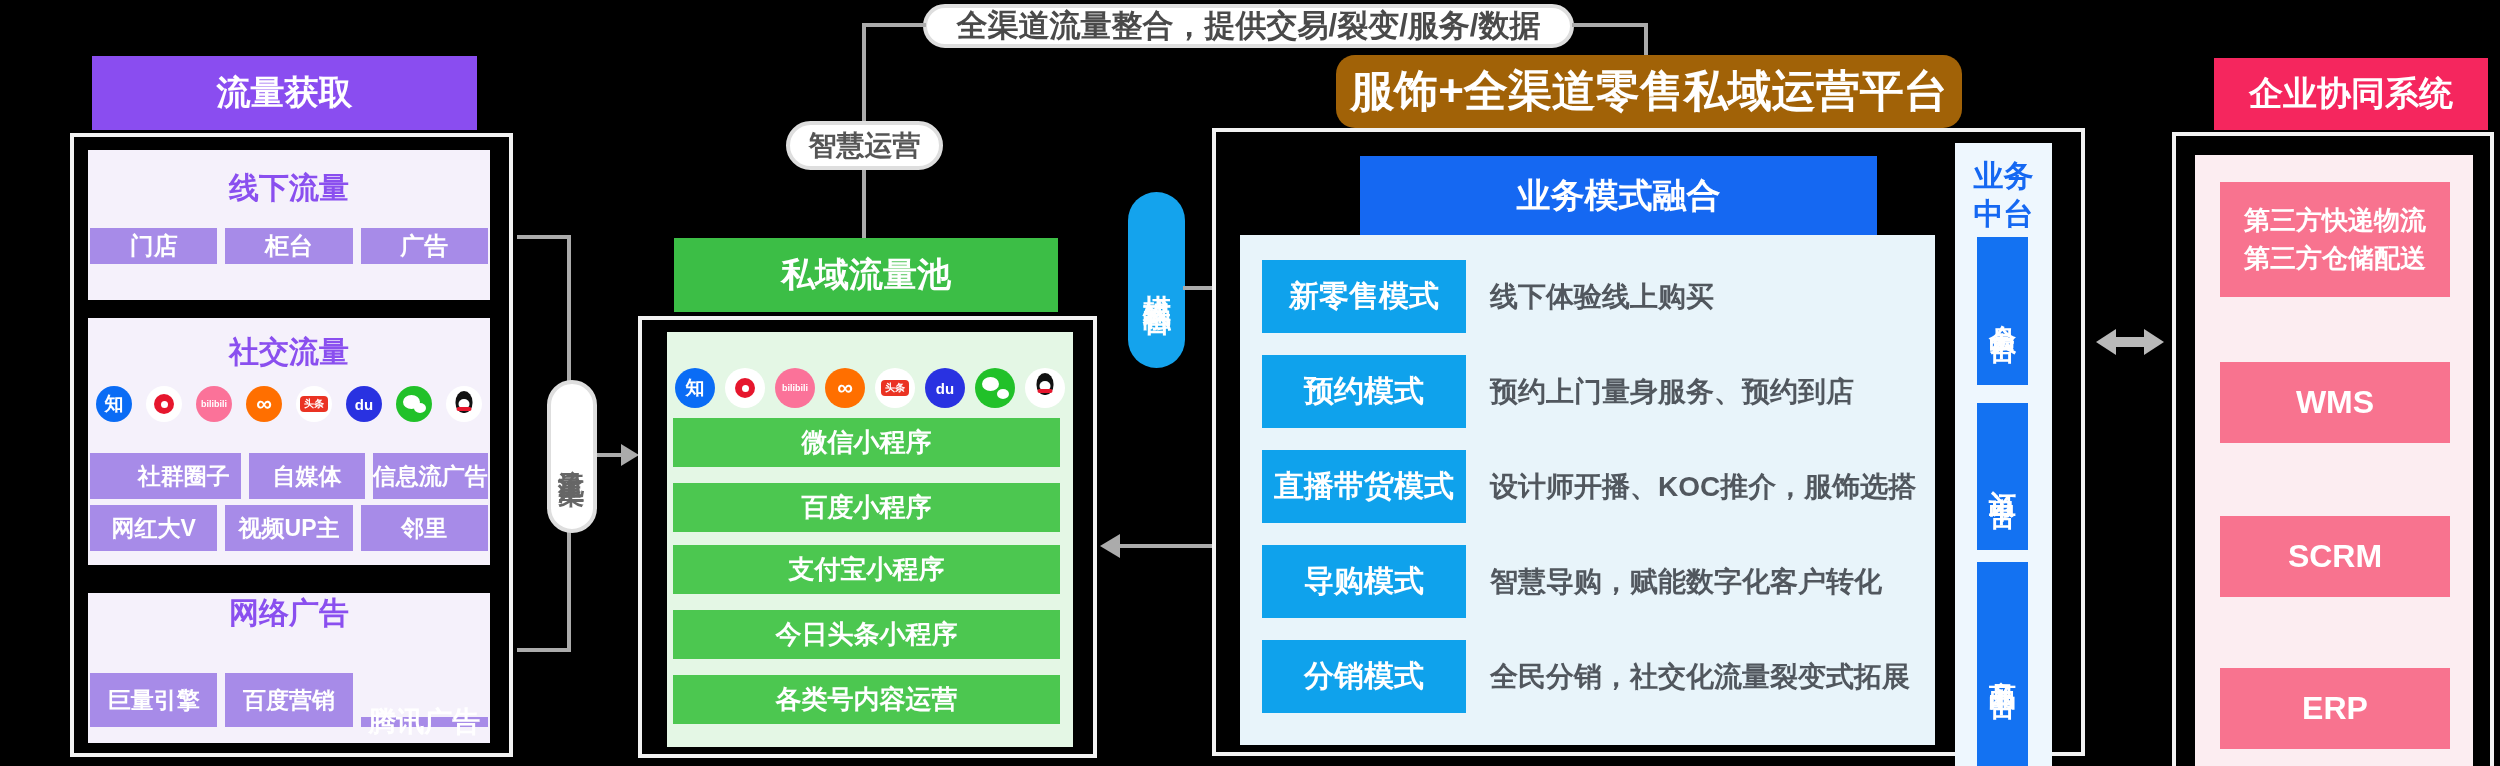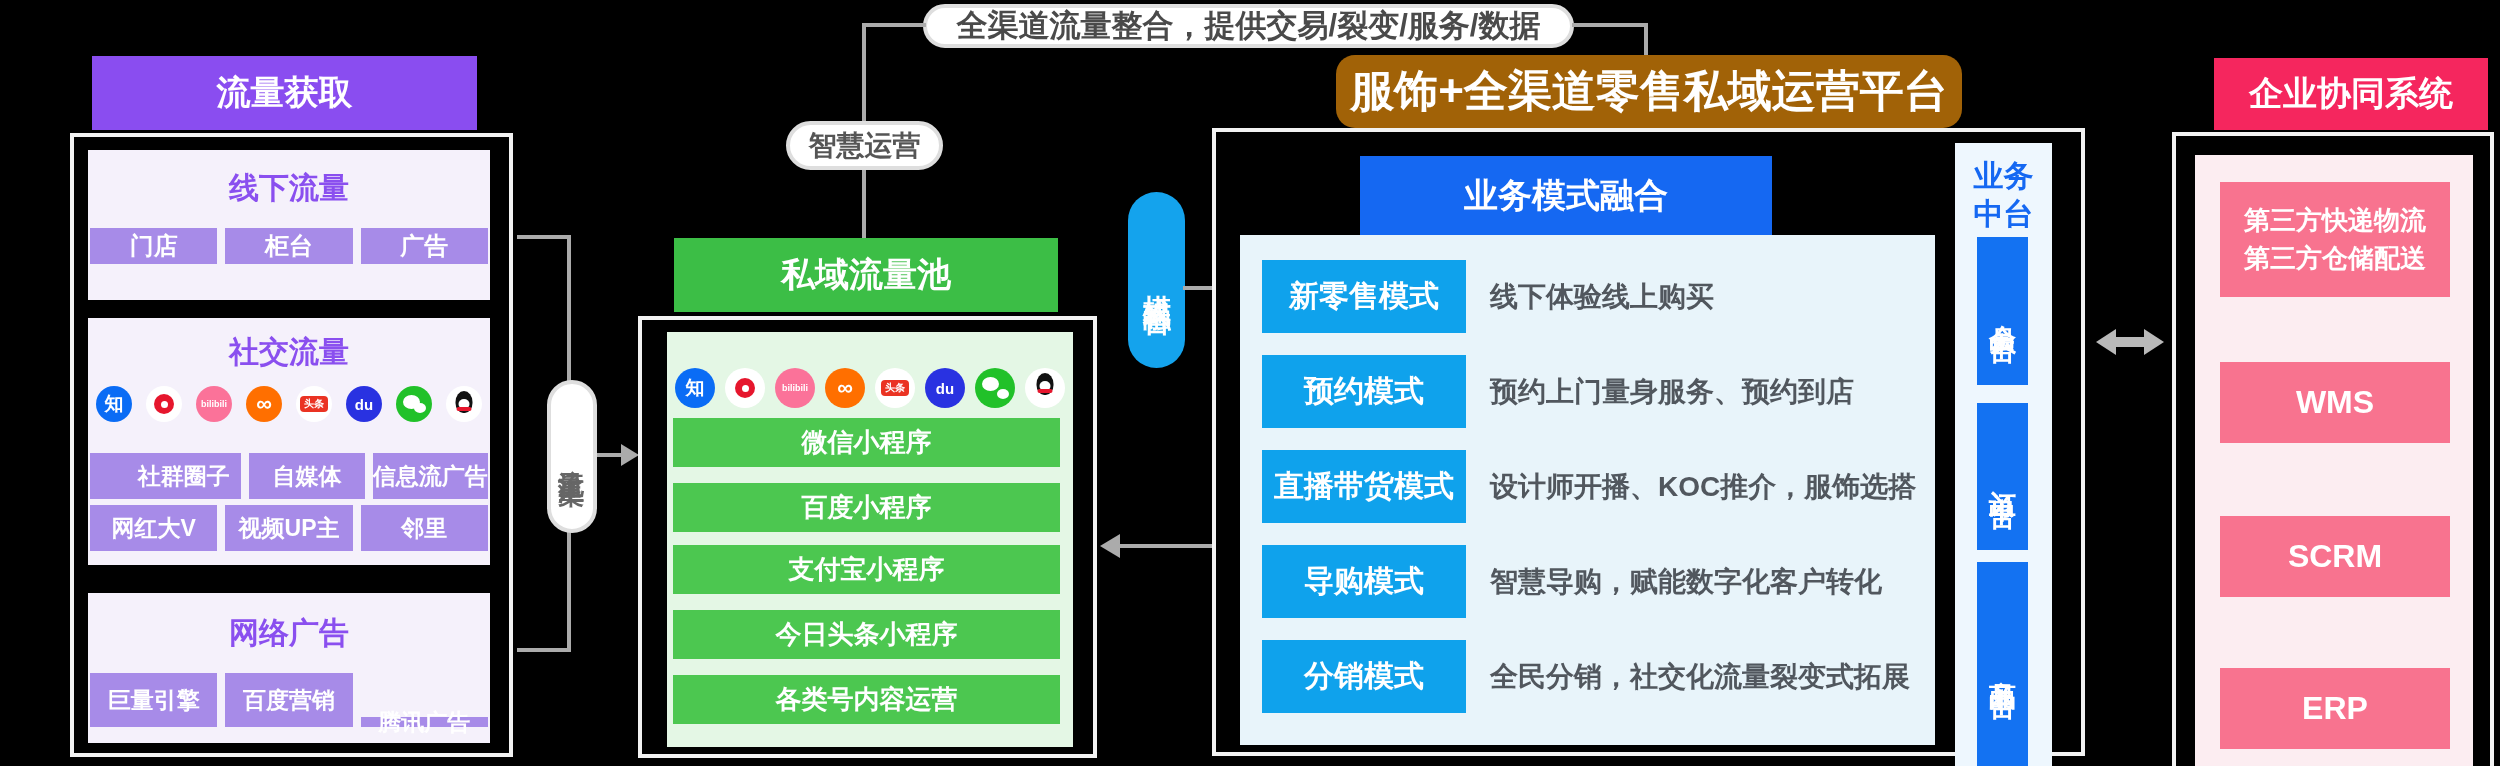--- a/index.html
+++ b/index.html
@@ -142,25 +142,25 @@
       <div class="p-btn" style="font-size:23px;">信息流广告</div>
     </div>
     <div class="p-btnrow" style="top:187px;height:46px;">
       <div class="p-btn" style="font-size:23px;">网红大V</div>
       <div class="p-btn" style="font-size:23px;">视频UP主</div>
       <div class="p-btn" style="font-size:23px;">邻里</div>
     </div>
   </div>
 
   <div class="panel p-panel" style="left:88px;top:593px;width:402px;height:150px;">
-    <div class="sec-title p-title" style="margin-top:20px;">网络广告</div>
+    <div class="sec-title p-title" style="">网络广告</div>
     <div class="p-btnrow" style="top:80px;height:54px;">
       <div class="p-btn" style="font-size:23px;">巨量引擎</div>
       <div class="p-btn" style="font-size:23px;">百度营销</div>
-      <div class="p-btn" style="font-size:23px;margin-top:44px;">腾讯广告</div>
+      <div class="p-btn" style="font-size:28px;margin-top:44px;">腾讯广告</div>
     </div>
   </div>
 
   <div class="line" style="left:517px;top:235px;width:54px;height:4px;"></div>
   <div class="line" style="left:567px;top:235px;width:4px;height:417px;"></div>
   <div class="line" style="left:517px;top:648px;width:54px;height:4px;"></div>
   <div class="pill" style="left:547px;top:380px;width:50px;height:153px;border-radius:26px;font-size:26px;color:#666;">
     <span class="vtext">流量汇集</span>
   </div>
   <div class="line" style="left:597px;top:453px;width:26px;height:4px;"></div>
@@ -218,21 +218,21 @@
 
   <div class="mf-pill" style="left:1128px;top:192px;width:57px;height:176px;">
     <span class="vtext">模式融合</span>
   </div>
   <div class="line" style="left:1183px;top:286px;width:31px;height:4px;"></div>
 
   <div class="abs hdr blue-hdr" style="left:1336px;top:55px;width:626px;height:73px;">
     <span>服饰+全渠道零售私域运营平台</span>
   </div>
   <div class="obox" style="left:1212px;top:128px;width:873px;height:628px;"></div>
-  <div class="abs hdr fusion-hdr" style="left:1360px;top:156px;width:412px;height:79px;">
+  <div class="abs hdr fusion-hdr" style="left:1360px;top:156px;width:517px;height:79px;">
     <span>业务模式融合</span>
   </div>
   <div class="panel b-panel" style="left:1240px;top:235px;width:695px;height:510px;">
     <div class="row-label" style="top:25px;">新零售模式</div>
     <div class="row-desc" style="top:25px;">线下体验线上购买</div>
     <div class="row-label" style="top:120px;">预约模式</div>
     <div class="row-desc" style="top:120px;">预约上门量身服务、预约到店</div>
     <div class="row-label" style="top:215px;">直播带货模式</div>
     <div class="row-desc" style="top:215px;">设计师开播、KOC推介，服饰选搭</div>
     <div class="row-label" style="top:310px;">导购模式</div>

